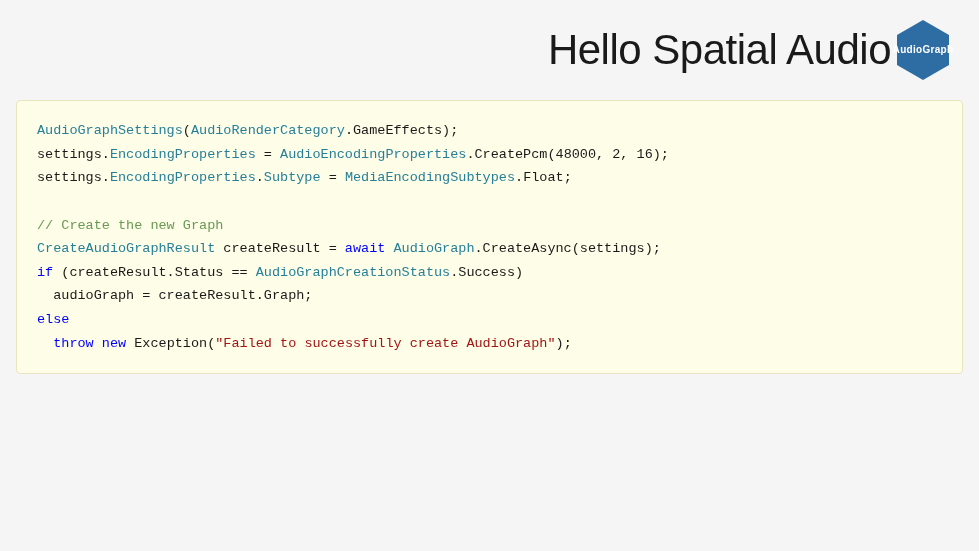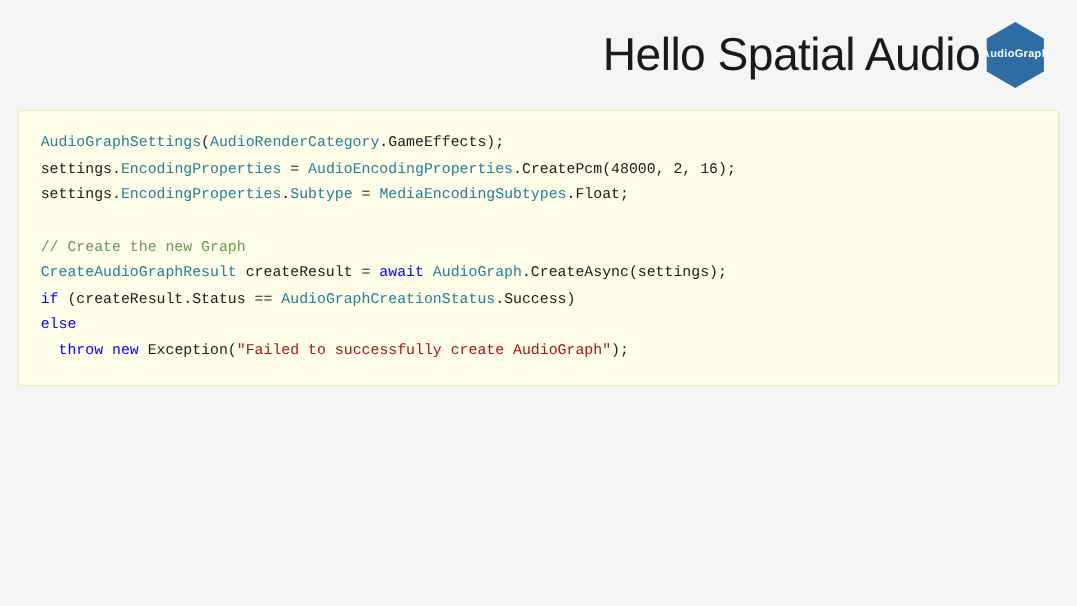--- a/index.html
+++ b/index.html
@@ -113,20 +113,21 @@
     <span class="code-line"><span class="c-plain">settings.</span><span class="c-prop">EncodingProperties</span><span class="c-plain">.</span><span class="c-prop">Subtype</span><span class="c-plain"> = </span><span class="c-enum">MediaEncodingSubtypes</span><span class="c-plain">.</span><span class="c-plain">Float;</span></span>
 
     <span class="code-empty"></span>
 
     <span class="code-line"><span class="c-comment">// Create the new Graph</span></span>
 
     <span class="code-line"><span class="c-type">CreateAudioGraphResult</span><span class="c-plain"> createResult = </span><span class="c-keyword">await</span><span class="c-plain"> </span><span class="c-enum">AudioGraph</span><span class="c-plain">.CreateAsync(settings);</span></span>
 
     <span class="code-line"><span class="c-keyword">if</span><span class="c-plain"> (createResult.Status == </span><span class="c-enum">AudioGraphCreationStatus</span><span class="c-plain">.</span><span class="c-plain">Success)</span></span>
 
+    <span class="code-line"><span class="c-plain">  audioGraph = createResult.Graph;</span></span>
 
     <span class="code-line"><span class="c-keyword">else</span></span>
 
     <span class="code-line"><span class="c-plain">  </span><span class="c-keyword">throw</span><span class="c-plain"> </span><span class="c-keyword">new</span><span class="c-plain"> Exception(</span><span class="c-string">"Failed to successfully create AudioGraph"</span><span class="c-plain">);</span></span>
 
   </div>
 
 </div>
 
 </body></html>

